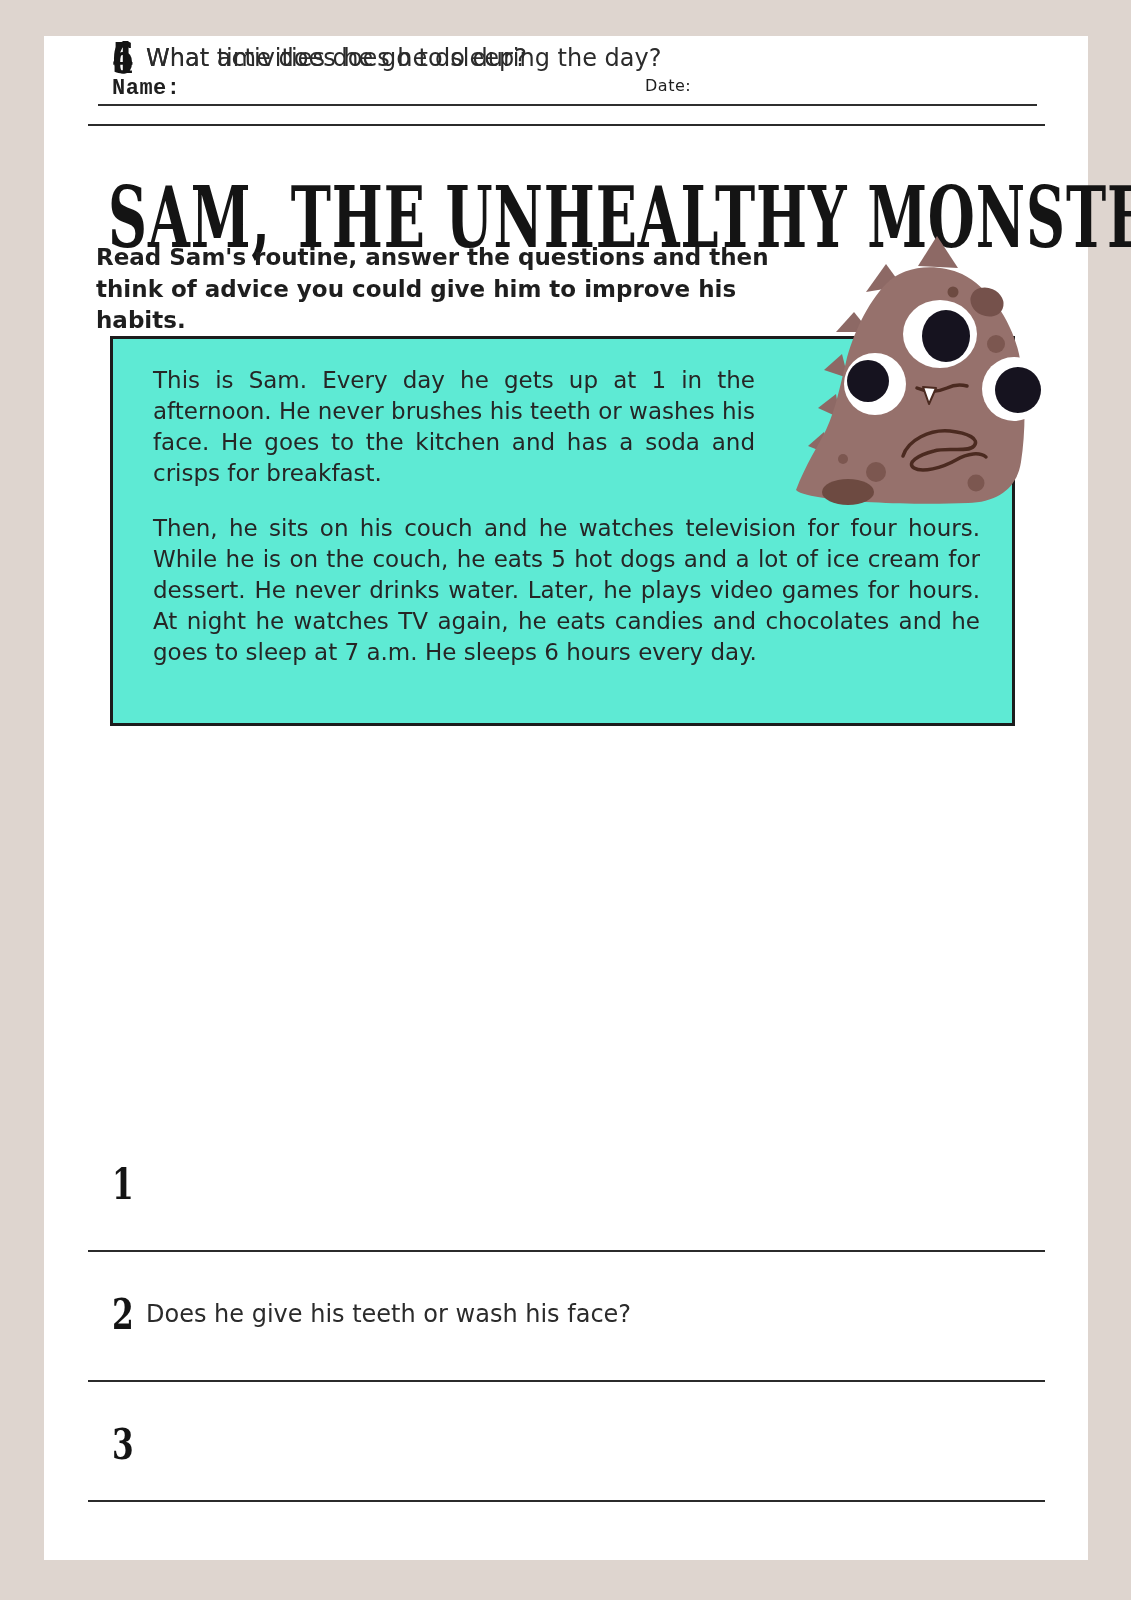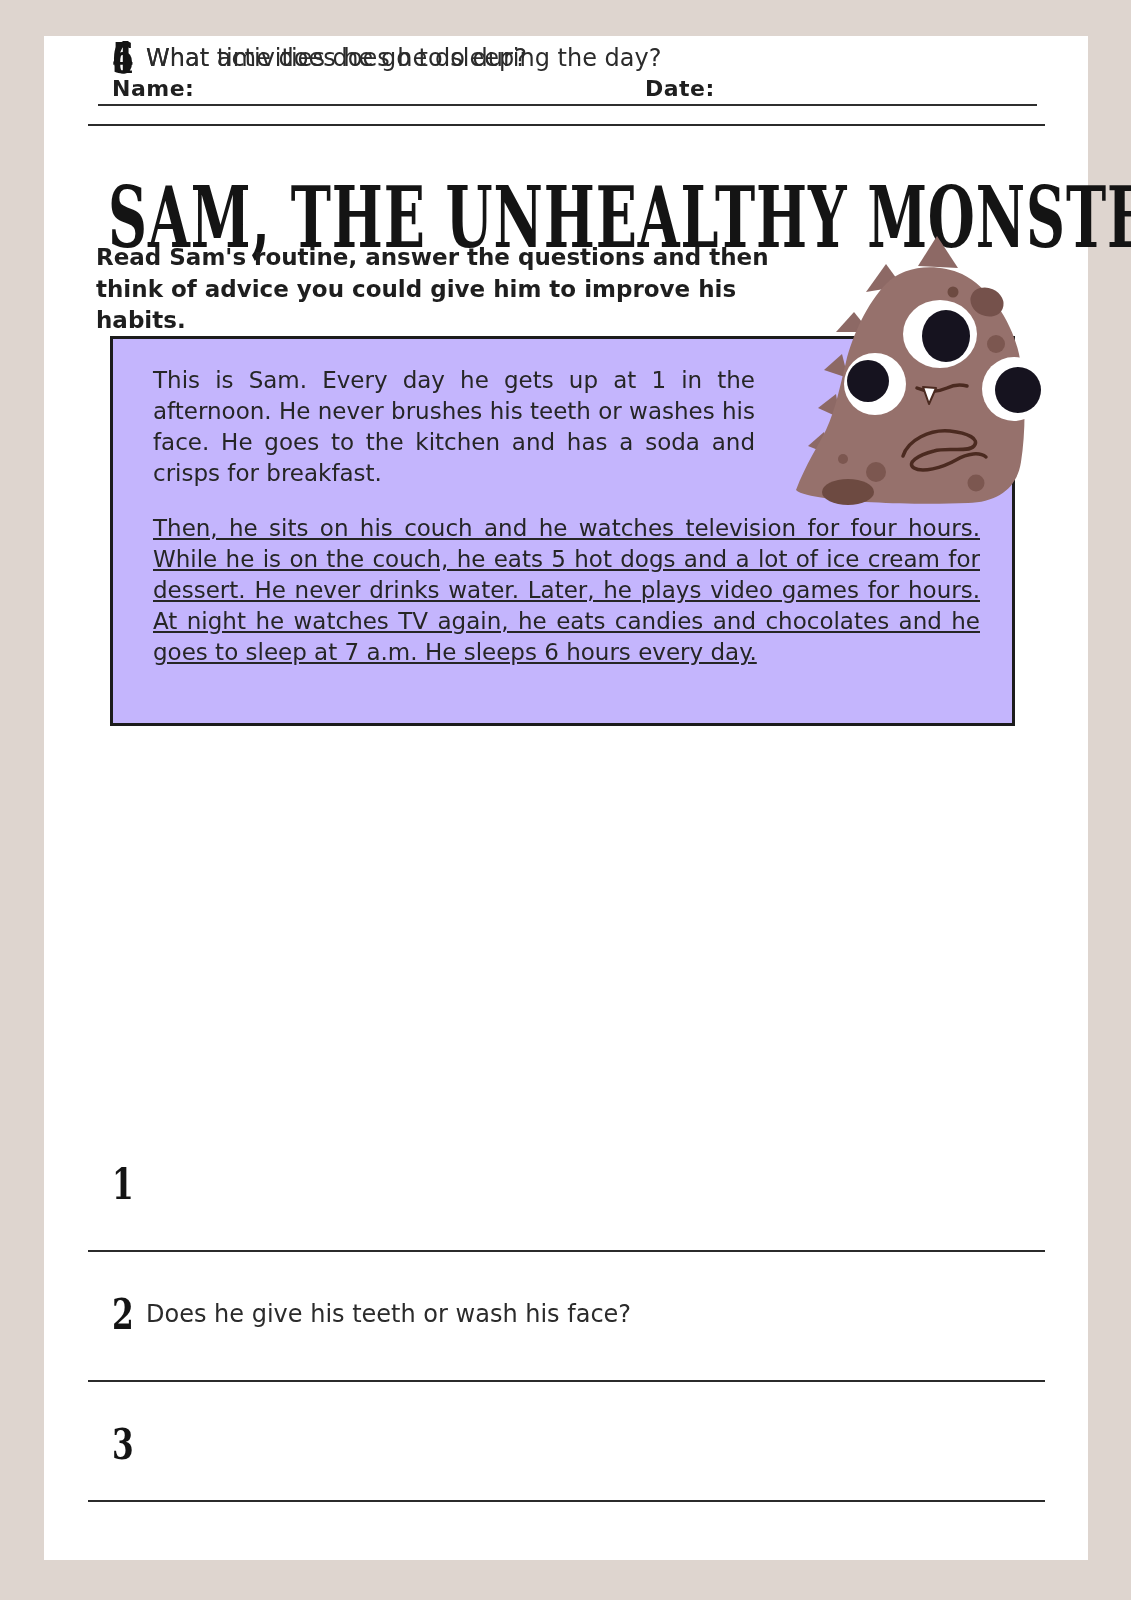--- a/index.html
+++ b/index.html
@@ -10,46 +10,46 @@
     font-family:"DejaVu Sans",sans-serif;
     color:#222;
     position:relative;
   }
   .page{
     position:absolute;left:44px;top:36px;
     width:1044px;height:1524px;
     background:#ffffff;
   }
   
-  .name-label{position:absolute;left:68px;top:40px;font-size:22px;font-weight:bold;letter-spacing:.5px;color:#1f1f1f;}
-  .date-label{position:absolute;left:601px;top:40px;font-size:22px;font-weight:bold;letter-spacing:.5px;color:#1f1f1f;}
+  .name-label{position:absolute;left:68px;top:40px;font-size:22px;font-weight:bold;letter-spacing:.5px;color:#1f1f1f;font-family:Liberation Mono, monospace;}
+  .date-label{position:absolute;left:601px;top:40px;font-size:16px;font-weight:normal;letter-spacing:.5px;color:#1f1f1f;}
   .header-line{position:absolute;left:54px;top:68px;width:939px;height:2px;background:#2f2f2f;}
   
   .worksheet-title{
     position:absolute;left:64px;top:100px;
     font-family:"DejaVu Serif",serif;
     font-weight:bold;font-size:60px;line-height:60px;
     color:#141414;white-space:nowrap;
     transform:scale(0.9,1.4);transform-origin:left top;
     letter-spacing:1px;
   }
   
   .instructions{
     position:absolute;left:52px;top:206px;width:720px;
     font-size:23px;font-weight:bold;line-height:1.38;color:#1e1e1e;
   }
   
   .passage-box{
     position:absolute;left:66px;top:300px;width:905px;height:390px;
-    border:3px solid #1c1c1c;background:#c4b5fd;box-sizing:border-box;
+    border:3px solid #1c1c1c;background:#5eead4;box-sizing:border-box;
     padding:26px 32px 8px 40px;
   }
   .passage-p{margin:0;font-size:23px;line-height:31px;text-align:justify;color:#262626;}
   .passage-p1{margin-right:225px;}
-  .passage-p2{margin-top:24px;text-decoration:underline;}
+  .passage-p2{margin-top:24px;}
   
   .monster{position:absolute;left:746px;top:190px;width:255px;height:282px;z-index:5;}
   
   .question{position:absolute;left:0;right:0;height:130px;}
   .question:nth-of-type(1){top:736px}
   .question:nth-of-type(2){top:866px}
   .question:nth-of-type(3){top:996px}
   .question:nth-of-type(4){top:1126px}
   .question:nth-of-type(5){top:1256px}
   .question:nth-of-type(6){top:1386px}

